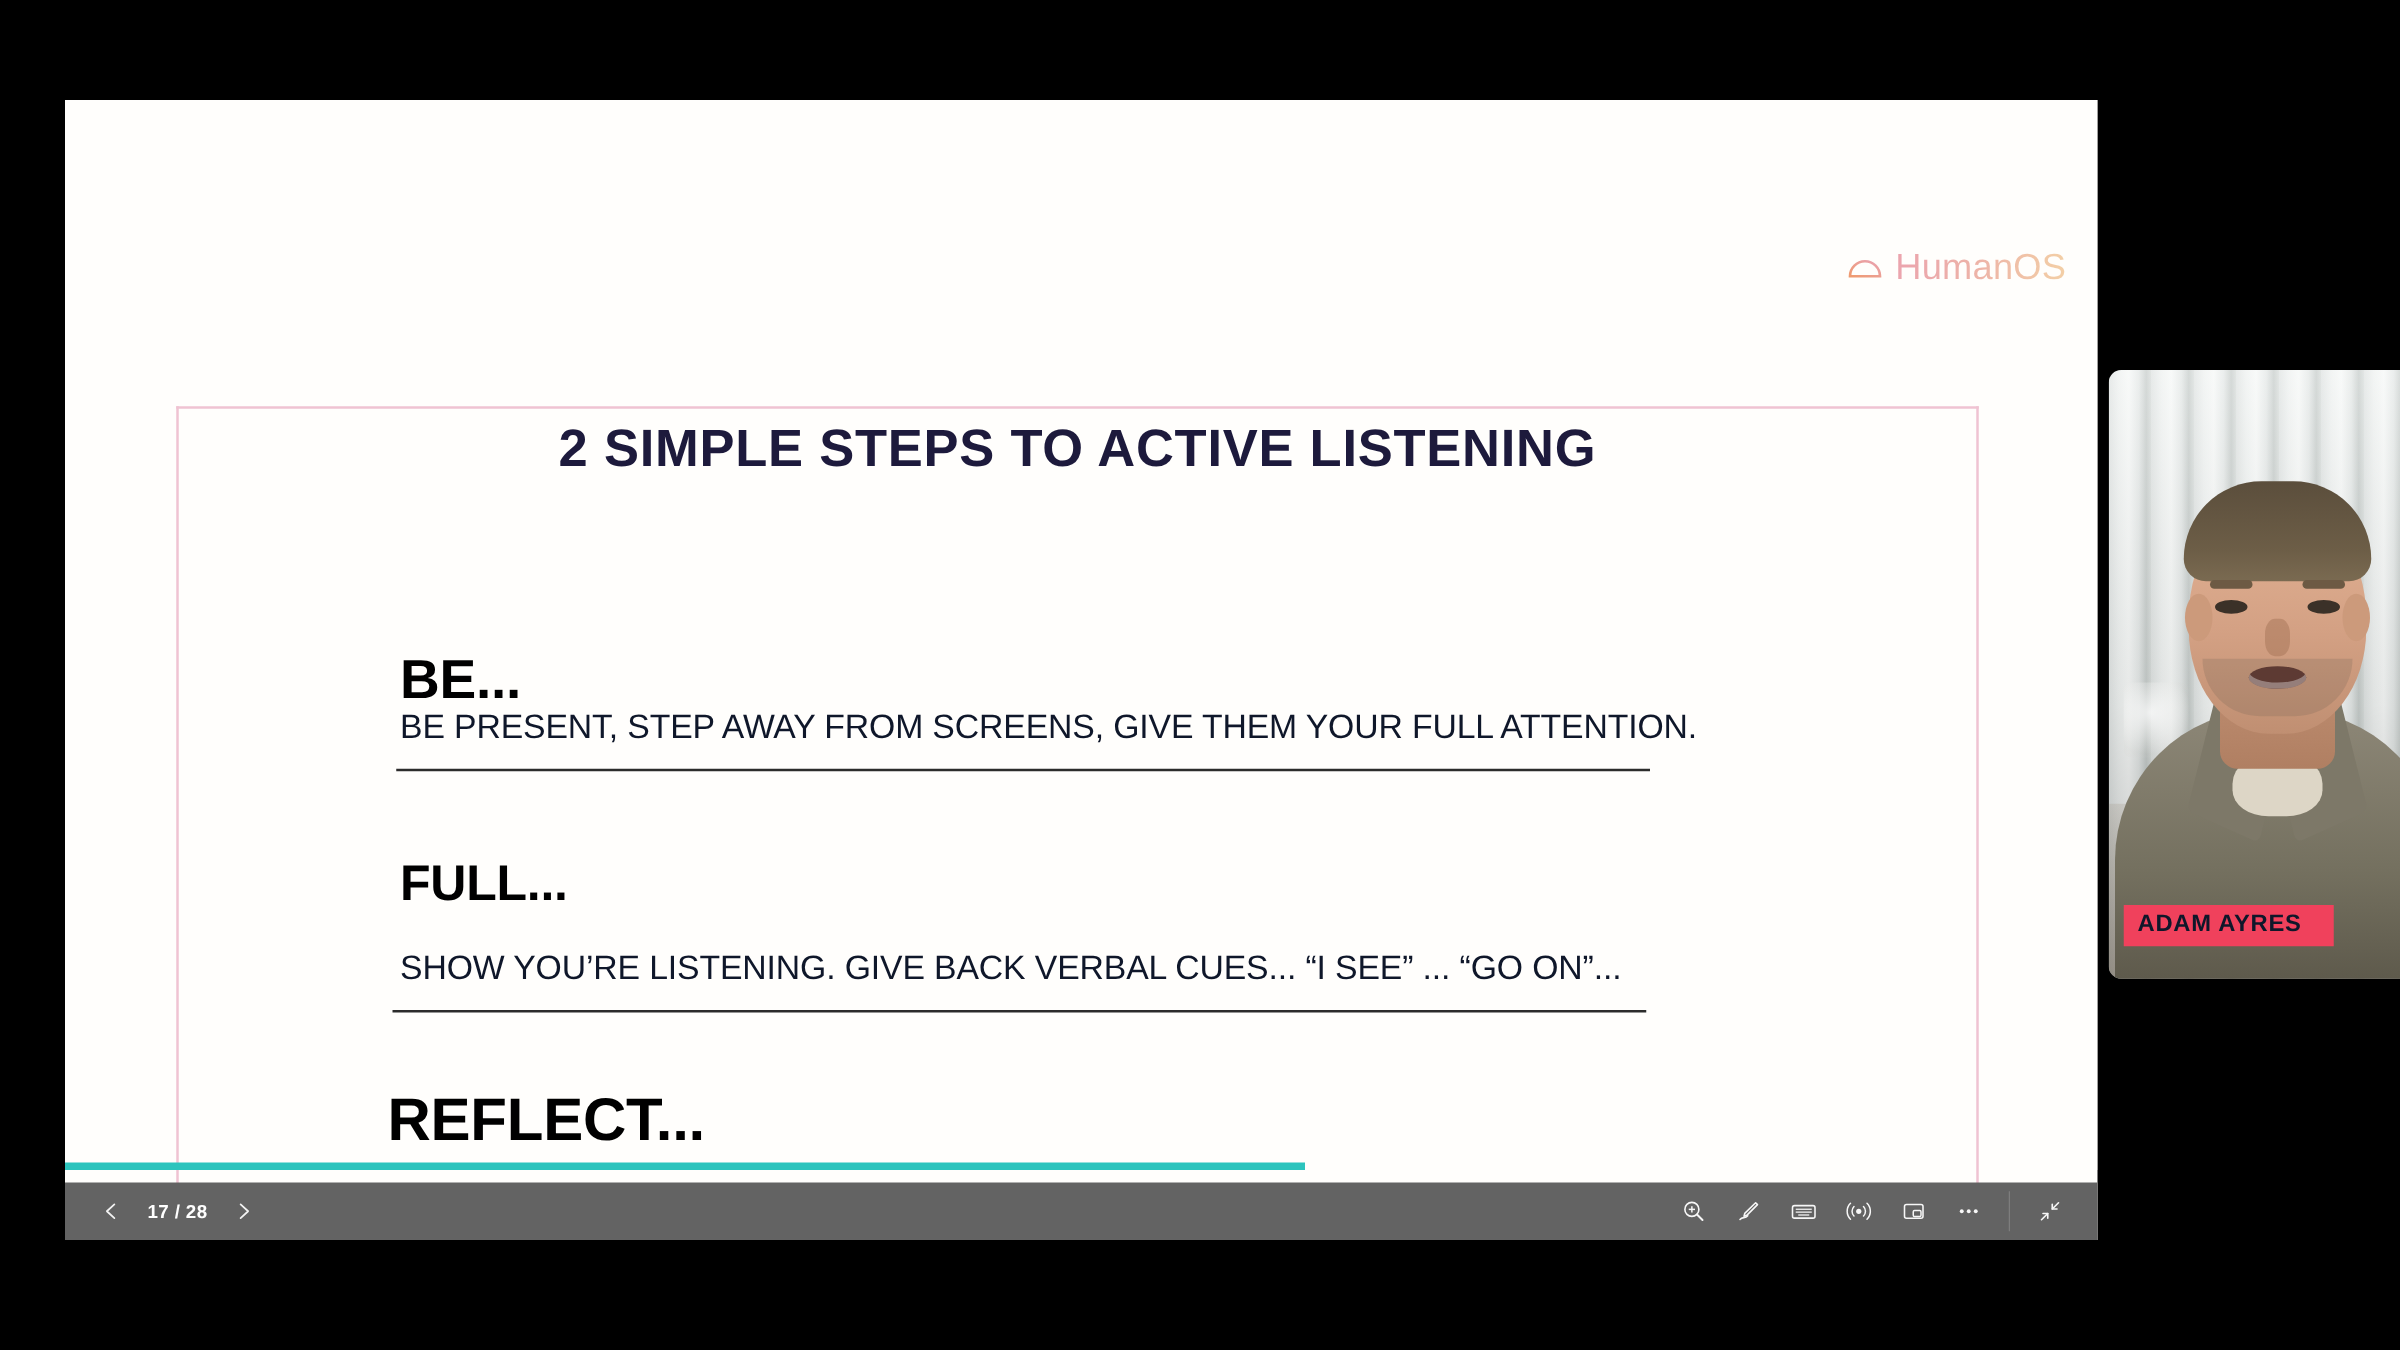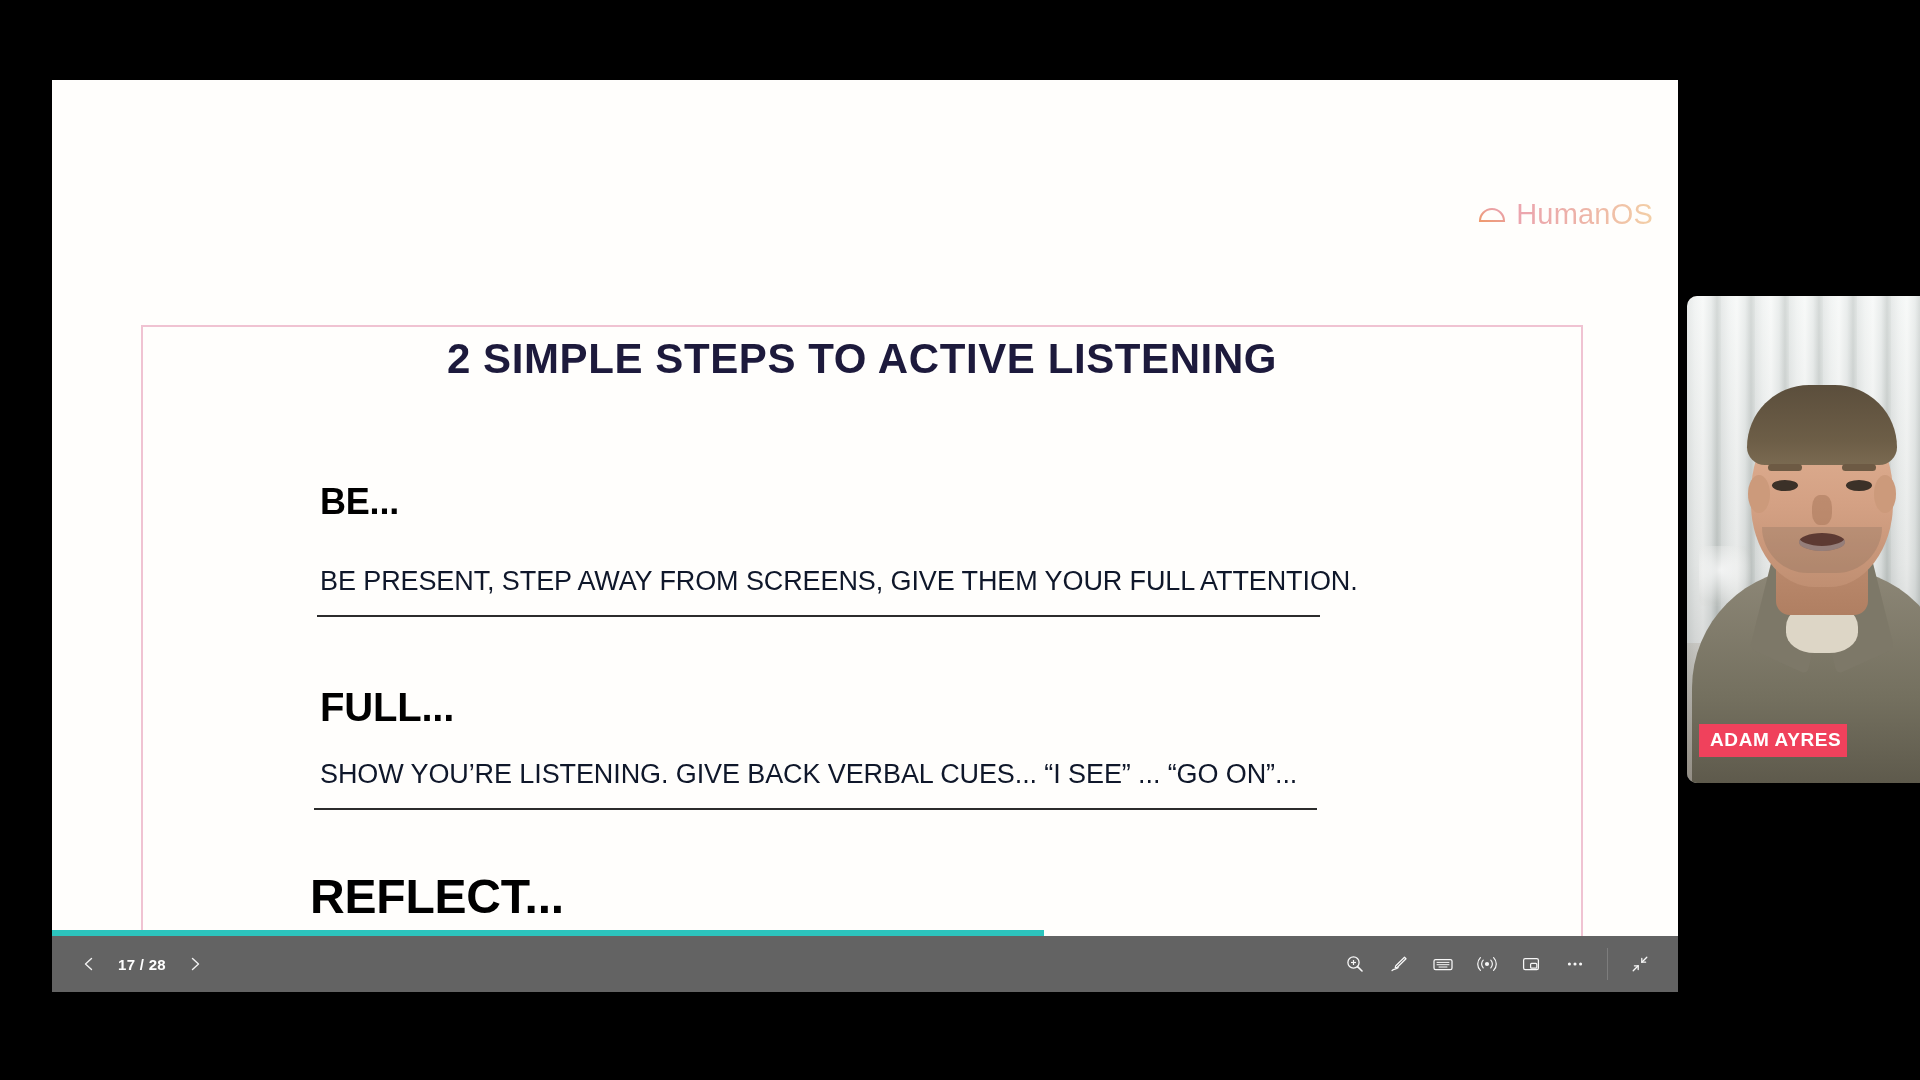--- a/index.html
+++ b/index.html
@@ -76,21 +76,21 @@
     position:absolute;
     font-weight:400; color:#0f172a;
     letter-spacing:-.1px;
     white-space:nowrap;
   }
   .step-rule {
     position:absolute;
     height:2px; background:#2c2c2c;
   }
 
-  .s1 .step-head { left:268px; top:401px; font-size:36px; }
+  .s1 .step-head { left:268px; top:439px; font-size:44px; }
   .s1 .step-body { left:268px; top:486px; font-size:27px; }
   .s1 .step-rule { left:265px; top:535px; width:1003px; }
 
   .s2 .step-head { left:268px; top:605px; font-size:40px; }
   .s2 .step-body { left:268px; top:679px; font-size:27px; }
   .s2 .step-rule { left:262px; top:728px; width:1003px; }
 
   .s3 .step-head { left:258px; top:789px; font-size:48px; }
   .s3 .step-body { left:268px; top:872px; font-size:27px; }
 
@@ -99,21 +99,21 @@
     position:absolute; left:0; bottom:56px;
     width:1626px; height:6px; background:transparent;
   }
   .progress-fill {
     height:6px; background:#2cc4bd; width:61%;
   }
 
   
   .toolbar {
     position:absolute; left:0; bottom:0;
-    width:1626px; height:56px;
+    width:1626px; height:46px;
     background:#636363;
     display:flex; align-items:center;
     color:#ffffff;
   }
   .tb-left { display:flex; align-items:center; gap:2px; padding-left:20px; }
   .tb-spacer { flex:1; }
   .tb-right { display:flex; align-items:center; padding-right:16px; }
 
   .nav-btn {
     width:34px; height:34px;
@@ -231,24 +231,24 @@
   }
   .vt-jaw {
     position:absolute; left:50%; bottom:210px; transform:translateX(-50%);
     width:120px; height:46px;
     background:rgba(110,95,80,.22); border-radius:0 0 60px 60px;
   }
 
   .name-badge {
     position:absolute; left:12px; bottom:26px;
     background:#f0415c;
-    color:#ffffff;
+    color:#0f172a;
     font-size:19px; font-weight:700;
     letter-spacing:.6px;
-    padding:5px 6px 6px 11px;
+    padding:5px 26px 6px 11px;
     white-space:nowrap;
   }
 </style>
 </head>
 <body>
 
 <div id="app">
 
   <div class="stage">
 

